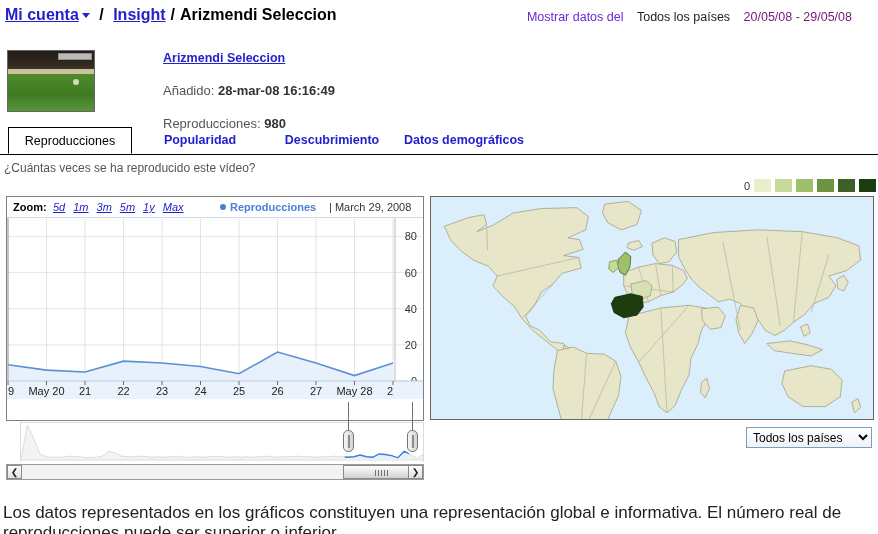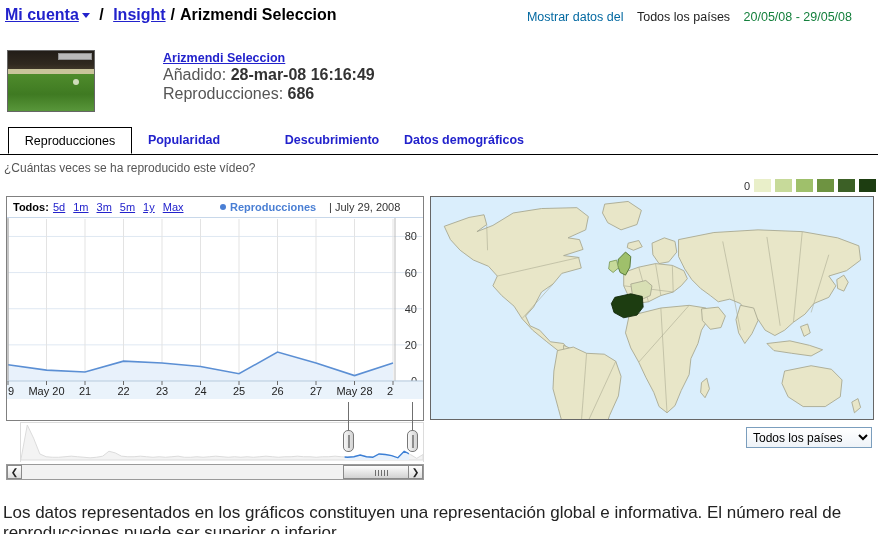--- a/index.html
+++ b/index.html
@@ -5,21 +5,21 @@
   * { box-sizing: border-box; }
   html, body {
     margin: 0; padding: 0;
     width: 878px; height: 534px;
     background: #ffffff;
     font-family: "Liberation Sans", sans-serif;
     font-size: 12px;
     color: #000;
     overflow: hidden;
   }
-  a { color: #0000cc; }
+  a { color: #0000cc; font-style: italic; }
 
   
   #header {
     position: absolute; left: 0; top: 0; width: 856px; height: 36px;
   }
   #breadcrumb {
     position: absolute; left: 5px; top: 6px;
     font-size: 16px; font-weight: bold;
     white-space: nowrap;
   }
@@ -34,23 +34,23 @@
     border-left: 4px solid transparent;
     border-right: 4px solid transparent;
     border-top: 5px solid #2222cc;
     vertical-align: 2px;
   }
   #header-right {
     position: absolute; right: 4px; top: 10px;
     font-size: 12.5px; white-space: nowrap; color: #000;
   }
   #header-right span { margin-left: 10px; }
-  #header-right .lbl { color: #0369a1; }
+  #header-right .lbl { color: #6d28d9; }
   #header-right .country { color: #222; }
-  #header-right .range { color: #15803d; }
+  #header-right .range { color: #701a75; }
 
   
   #video-block { position: absolute; left: 0; top: 44px; width: 878px; height: 76px; }
   #thumb {
     position: absolute; left: 7px; top: 6px;
     width: 88px; height: 62px;
     border: 1px solid #666;
     overflow: hidden;
     background: #2d4d22;
   }
@@ -76,40 +76,40 @@
   #thumb .badge {
     position:absolute; right:2px; top:2px; width:34px; height:7px;
     background:#b9b9b9; border:1px solid #8f8f8f;
   }
   #video-meta { position: absolute; left: 163px; top: 7px; }
   #video-title {
     color: #2222cc; font-weight: bold; font-size: 12.5px;
     text-decoration: underline; cursor: pointer; display:block;
   }
   #video-duration { font-weight: bold; font-size: 12px; margin-top: 2px; }
-  .meta-line { color: #555; font-size: 16px; margin-top: 1px; }
+  .meta-line { color: #555; font-size: 13px; margin-top: 18px; }
   .meta-line b { color: #333; font-weight: bold; }
 
   
   #tabs {
     position: absolute; left: 0; top: 127px; width: 878px; height: 28px;
     border-bottom: 1px solid #000;
   }
   .tab {
     position: absolute; top: 0; height: 27px; line-height: 26px;
     font-size: 12.5px; cursor: pointer; text-align: center;
   }
   .tab.active {
     border: 1px solid #000; border-bottom: 1px solid #fff;
     background: #fff; color: #000; font-weight: normal;
     z-index: 3;
   }
   .tab.inactive { color: #2222cc; font-weight: bold; }
   #tab0 { left: 8px; width: 124px; }
-  #tab1 { left: 134px; width: 100px; }
+  #tab1 { left: 150px; width: 100px; }
   #tab2 { left: 272px; width: 120px; }
   #tab3 { left: 396px; width: 136px; }
 
   #question {
     position: absolute; left: 4px; top: 161px;
     font-size: 12px; color: #555;
   }
 
   
   #chart-panel {
@@ -266,42 +266,42 @@
     <div class="badge"></div>
   </div>
   <div id="video-meta">
     <span id="video-title">Arizmendi Seleccion</span>
     <div class="meta-line">
       <span>Añadido:</span>
       <b>28-mar-08 16:16:49</b>
     </div>
     <div class="meta-line">
       <span>Reproducciones:</span>
-      <b>686</b>
+      <b>980</b>
     </div>
   </div>
 </div>
 
 <div id="tabs">
   <div class="tab active" id="tab0">Reproducciones</div>
   <div class="tab inactive" id="tab1">Popularidad</div>
   <div class="tab inactive" id="tab2">Descubrimiento</div>
   <div class="tab inactive" id="tab3">Datos demográficos</div>
 </div>
 
 <div id="question">¿Cuántas veces se ha reproducido este vídeo?</div>
 
 <div id="chart-panel">
   <div id="chart-toolbar">
-    <span id="zoom-label">Todos:</span>
+    <span id="zoom-label">Zoom:</span>
     <span id="zoom-links">
       <a>5d</a><a>1m</a><a>3m</a><a>5m</a><a>1y</a><a>Max</a>
     </span>
     <span id="legend"><span class="dot"></span><span>Reproducciones</span></span>
-    <span id="legend-date">| July 29, 2008</span>
+    <span id="legend-date">| March 29, 2008</span>
   </div>
   <div id="plot">
     <svg id="chart-svg" width="416" height="202" viewBox="0 0 416 202">
         <rect x="0" y="0" width="416" height="163" fill="#ffffff"></rect>
         <line x1="1" y1="163" x2="415" y2="163" stroke="#dfe8f2" stroke-width="1"></line>
         <line x1="1" y1="126.86363636363637" x2="415" y2="126.86363636363637" stroke="#dfe8f2" stroke-width="1"></line>
         <line x1="1" y1="90.72727272727273" x2="415" y2="90.72727272727273" stroke="#dfe8f2" stroke-width="1"></line>
         <line x1="1" y1="54.59090909090909" x2="415" y2="54.59090909090909" stroke="#dfe8f2" stroke-width="1"></line>
         <line x1="1" y1="18.454545454545467" x2="415" y2="18.454545454545467" stroke="#dfe8f2" stroke-width="1"></line>
         <line x1="1" y1="1" x2="1" y2="163" stroke="#e3e3e3" stroke-width="1"></line>

